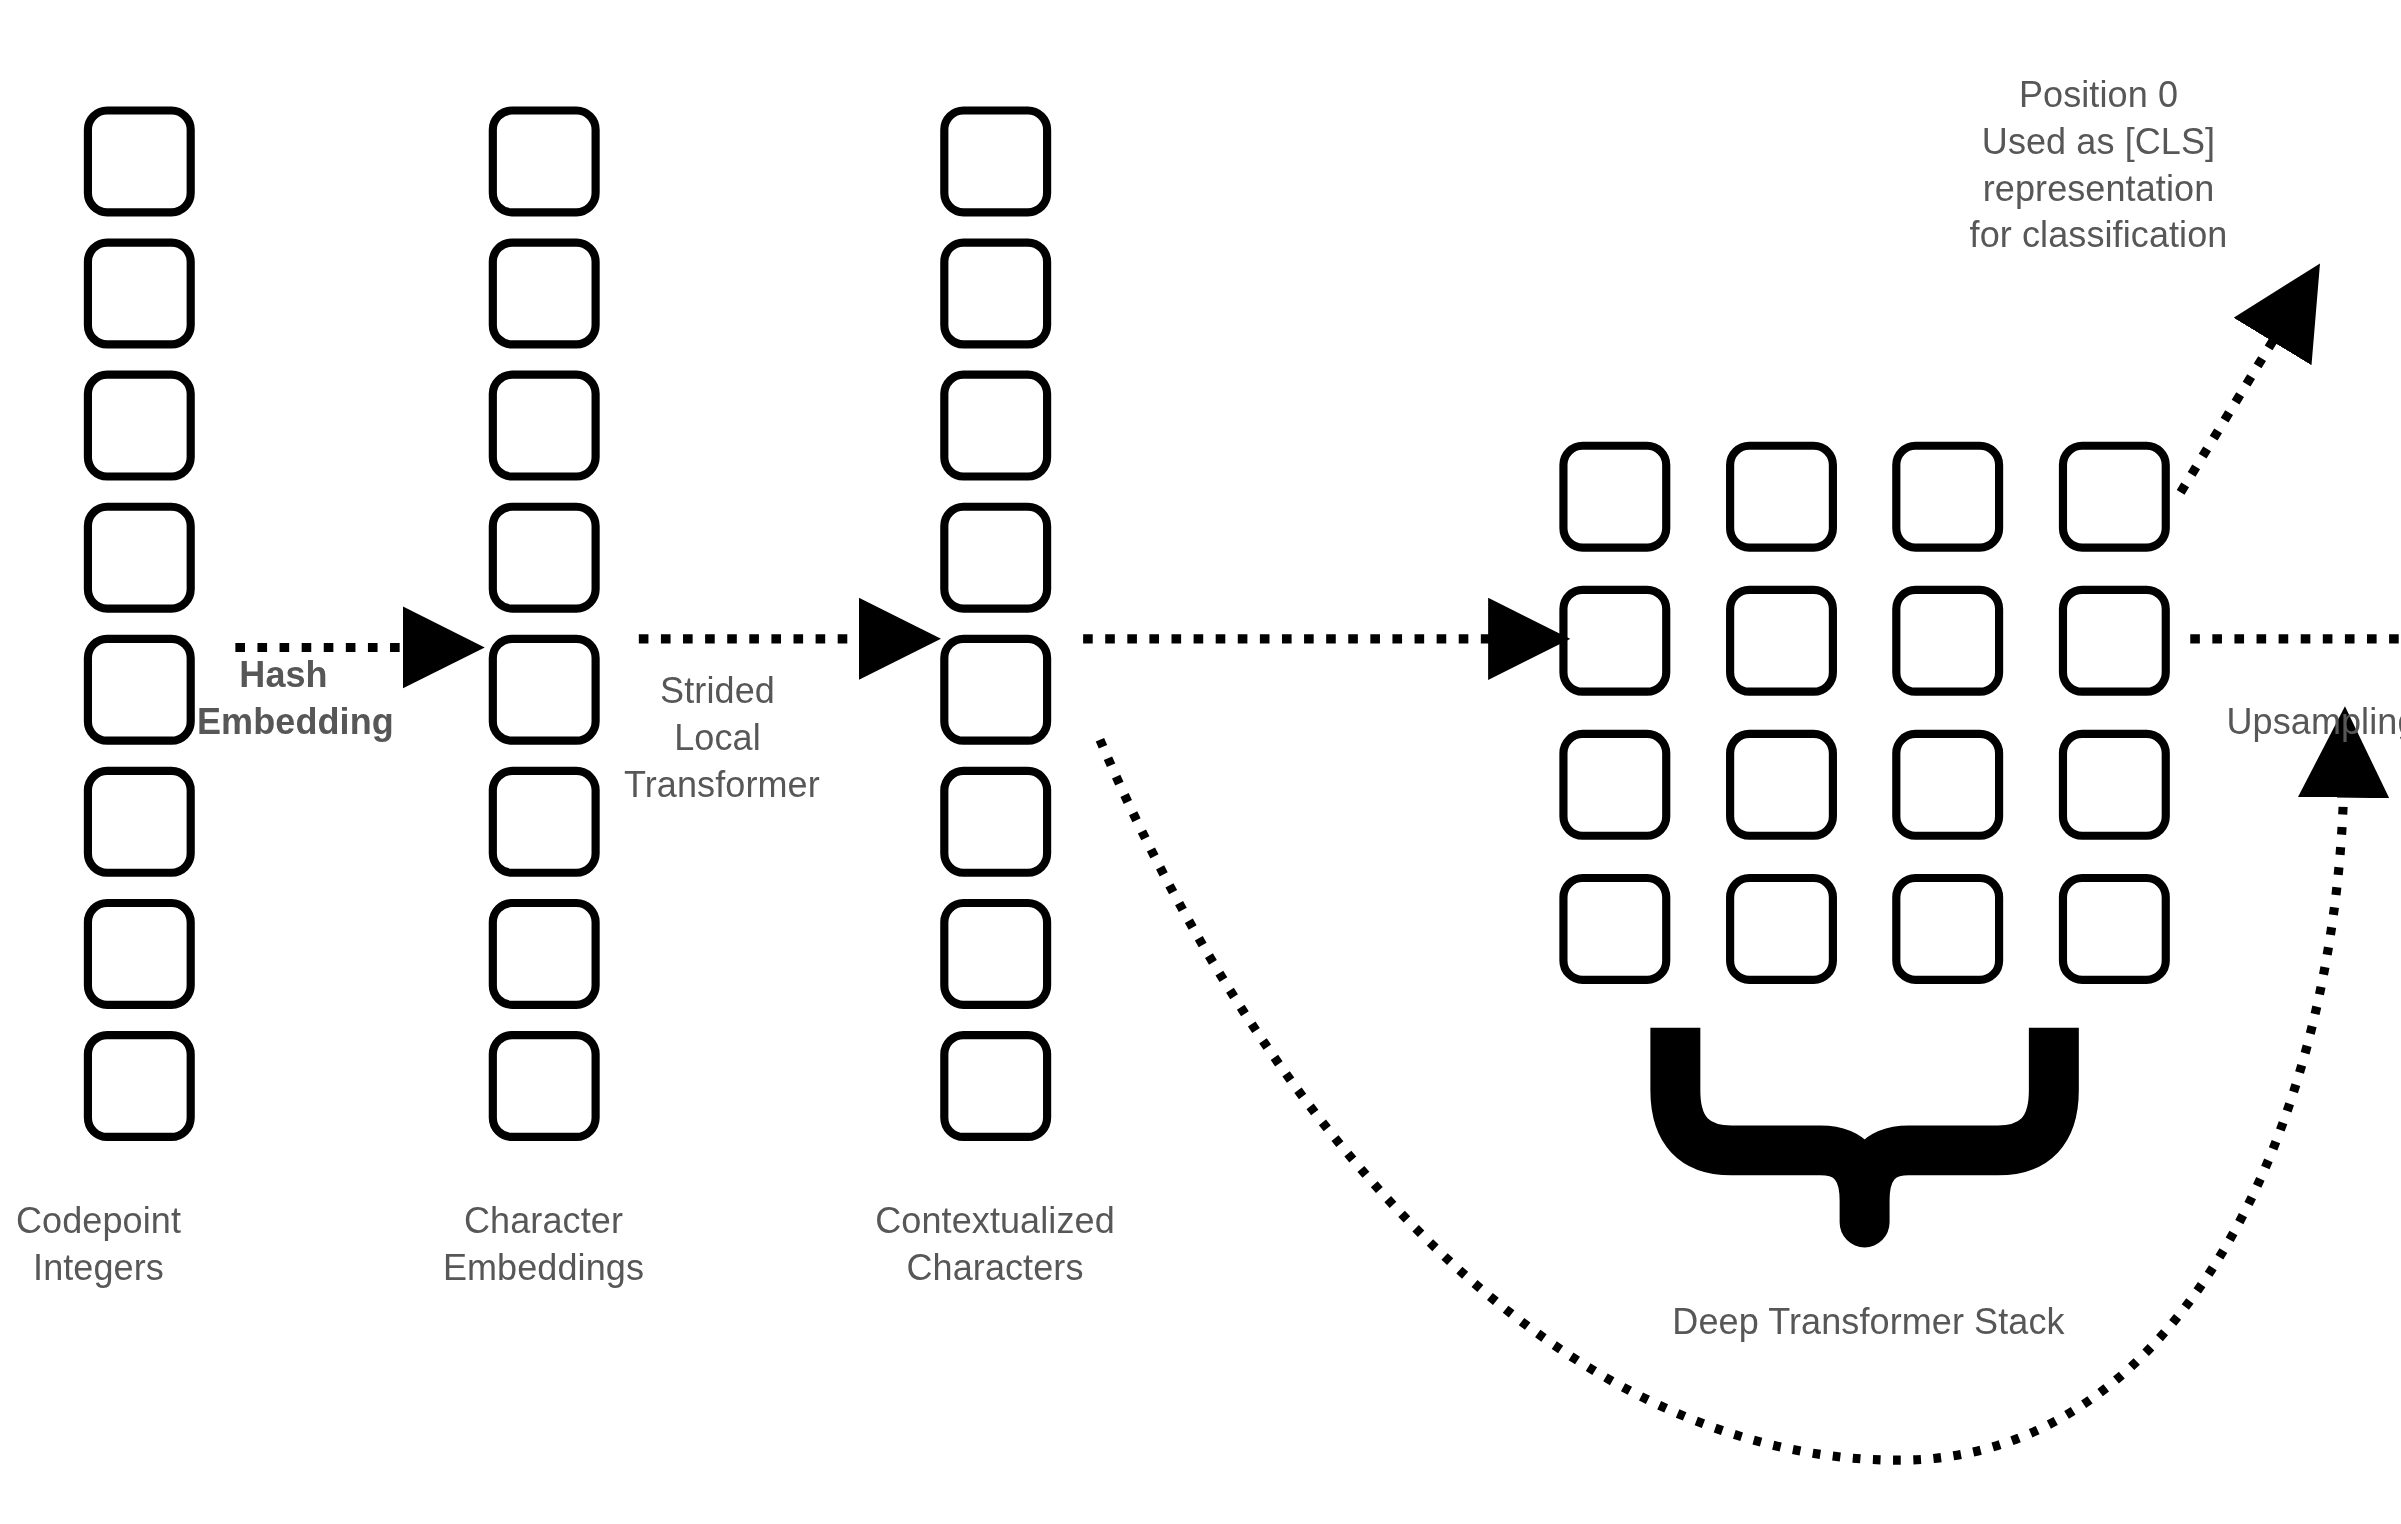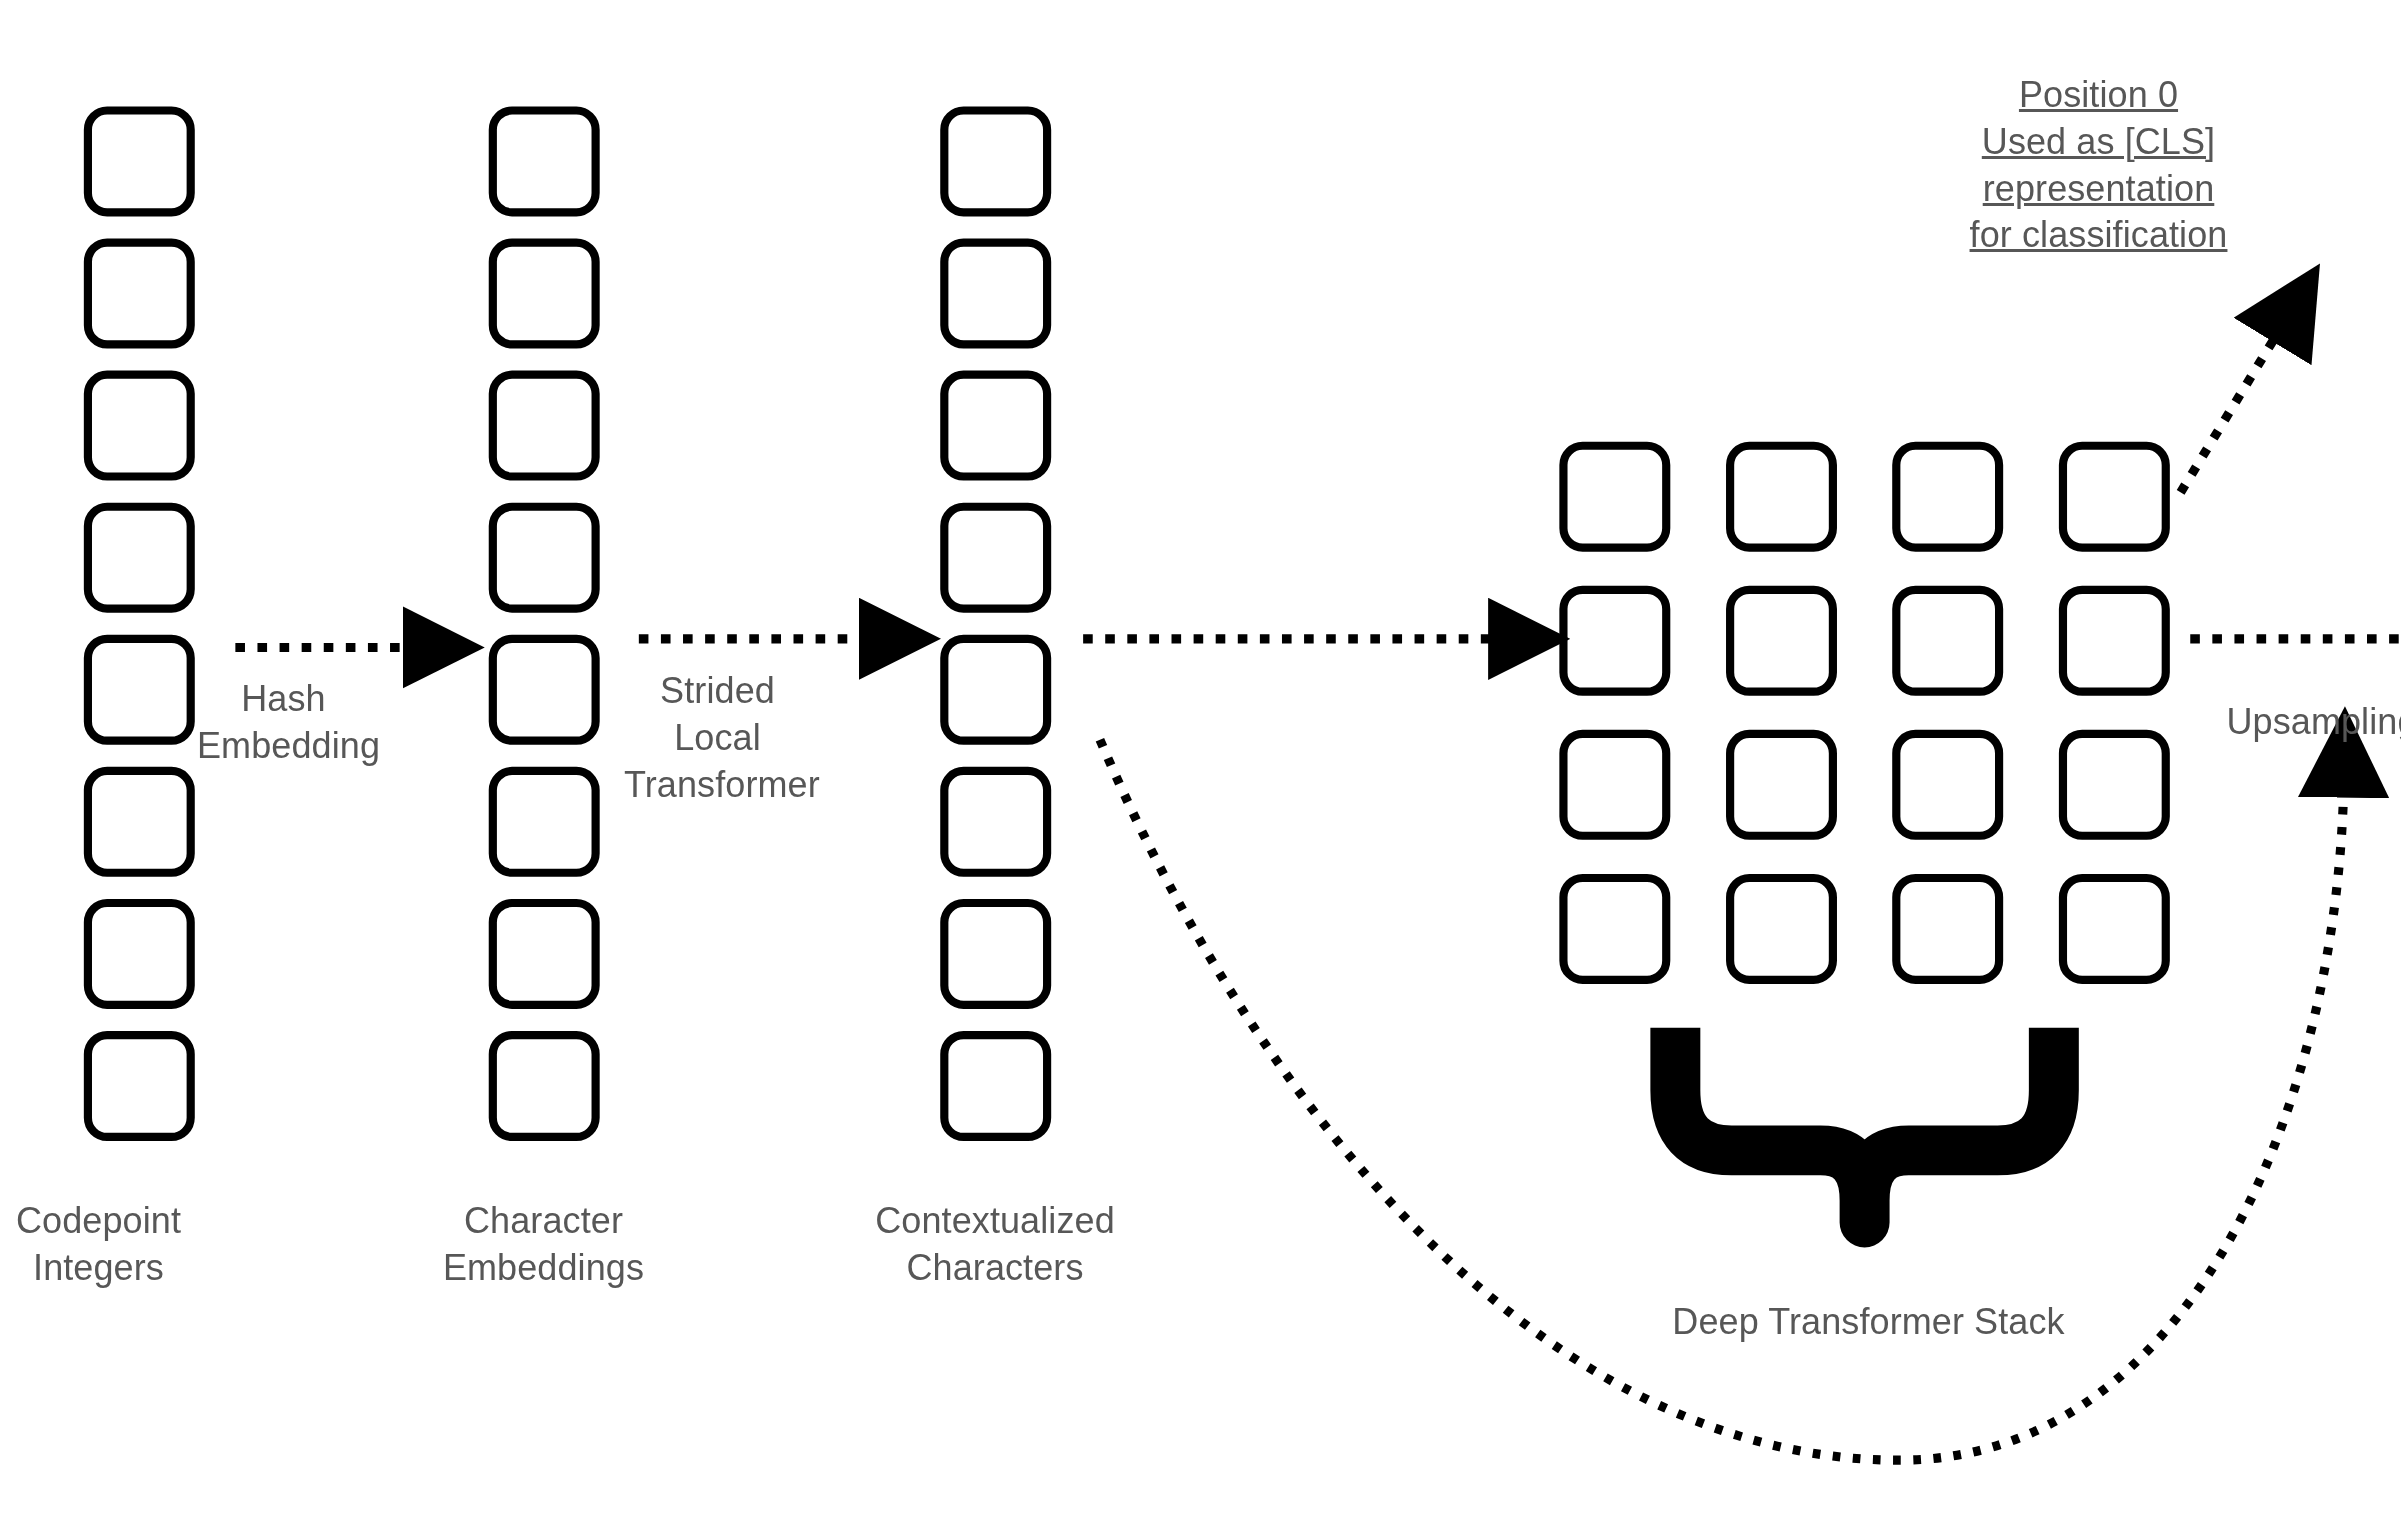--- a/index.html
+++ b/index.html
@@ -121,21 +121,21 @@
              L 3790 2395
              Q 3882 2395 3882 2500
              L 3882 2545
              L 3882 2500
              Q 3882 2395 3974 2395
              L 4159 2395
              Q 4276 2395 4276 2270
              L 4276 2140" fill="none" stroke="#000" stroke-width="104" stroke-linecap="butt" stroke-linejoin="round"></path>
   </svg>
 
-  <div class="lbl arrowlbl" style="left:197px;top:676px;width:173px;">Hash
+  <div class="lbl arrowlbl" style="left:197px;top:652px;width:173px;font-weight:bold;">Hash
 Embedding</div>
 
   <div class="lbl arrowlbl" style="left:624px;top:668px;width:187px;">Strided
 Local
 Transformer</div>
 
 
   <div class="lbl arrowlbl" style="left:2190px;top:699px;width:264px;">Upsampling</div>
 
   <div class="lbl" style="left:-36px;top:1198px;width:269px;">Codepoint
@@ -145,19 +145,19 @@
 Embeddings</div>
 
   <div class="lbl" style="left:828px;top:1198px;width:334px;">Contextualized
 Characters</div>
 
   <div class="lbl" style="left:1585px;top:1299px;width:567px;">Deep Transformer Stack</div>
 
   <div class="lbl" style="left:2394px;top:1215px;width:442px;">Concatenated
 Representations</div>
 
-  <div class="lbl" style="left:1921px;top:72px;width:355px;text-decoration:underline;">Position 0
+  <div class="lbl" style="left:1921px;top:72px;width:355px;">Position 0
 Used as [CLS]
 representation
 for classification</div>
 
 </div>
 
 
 </body></html>

